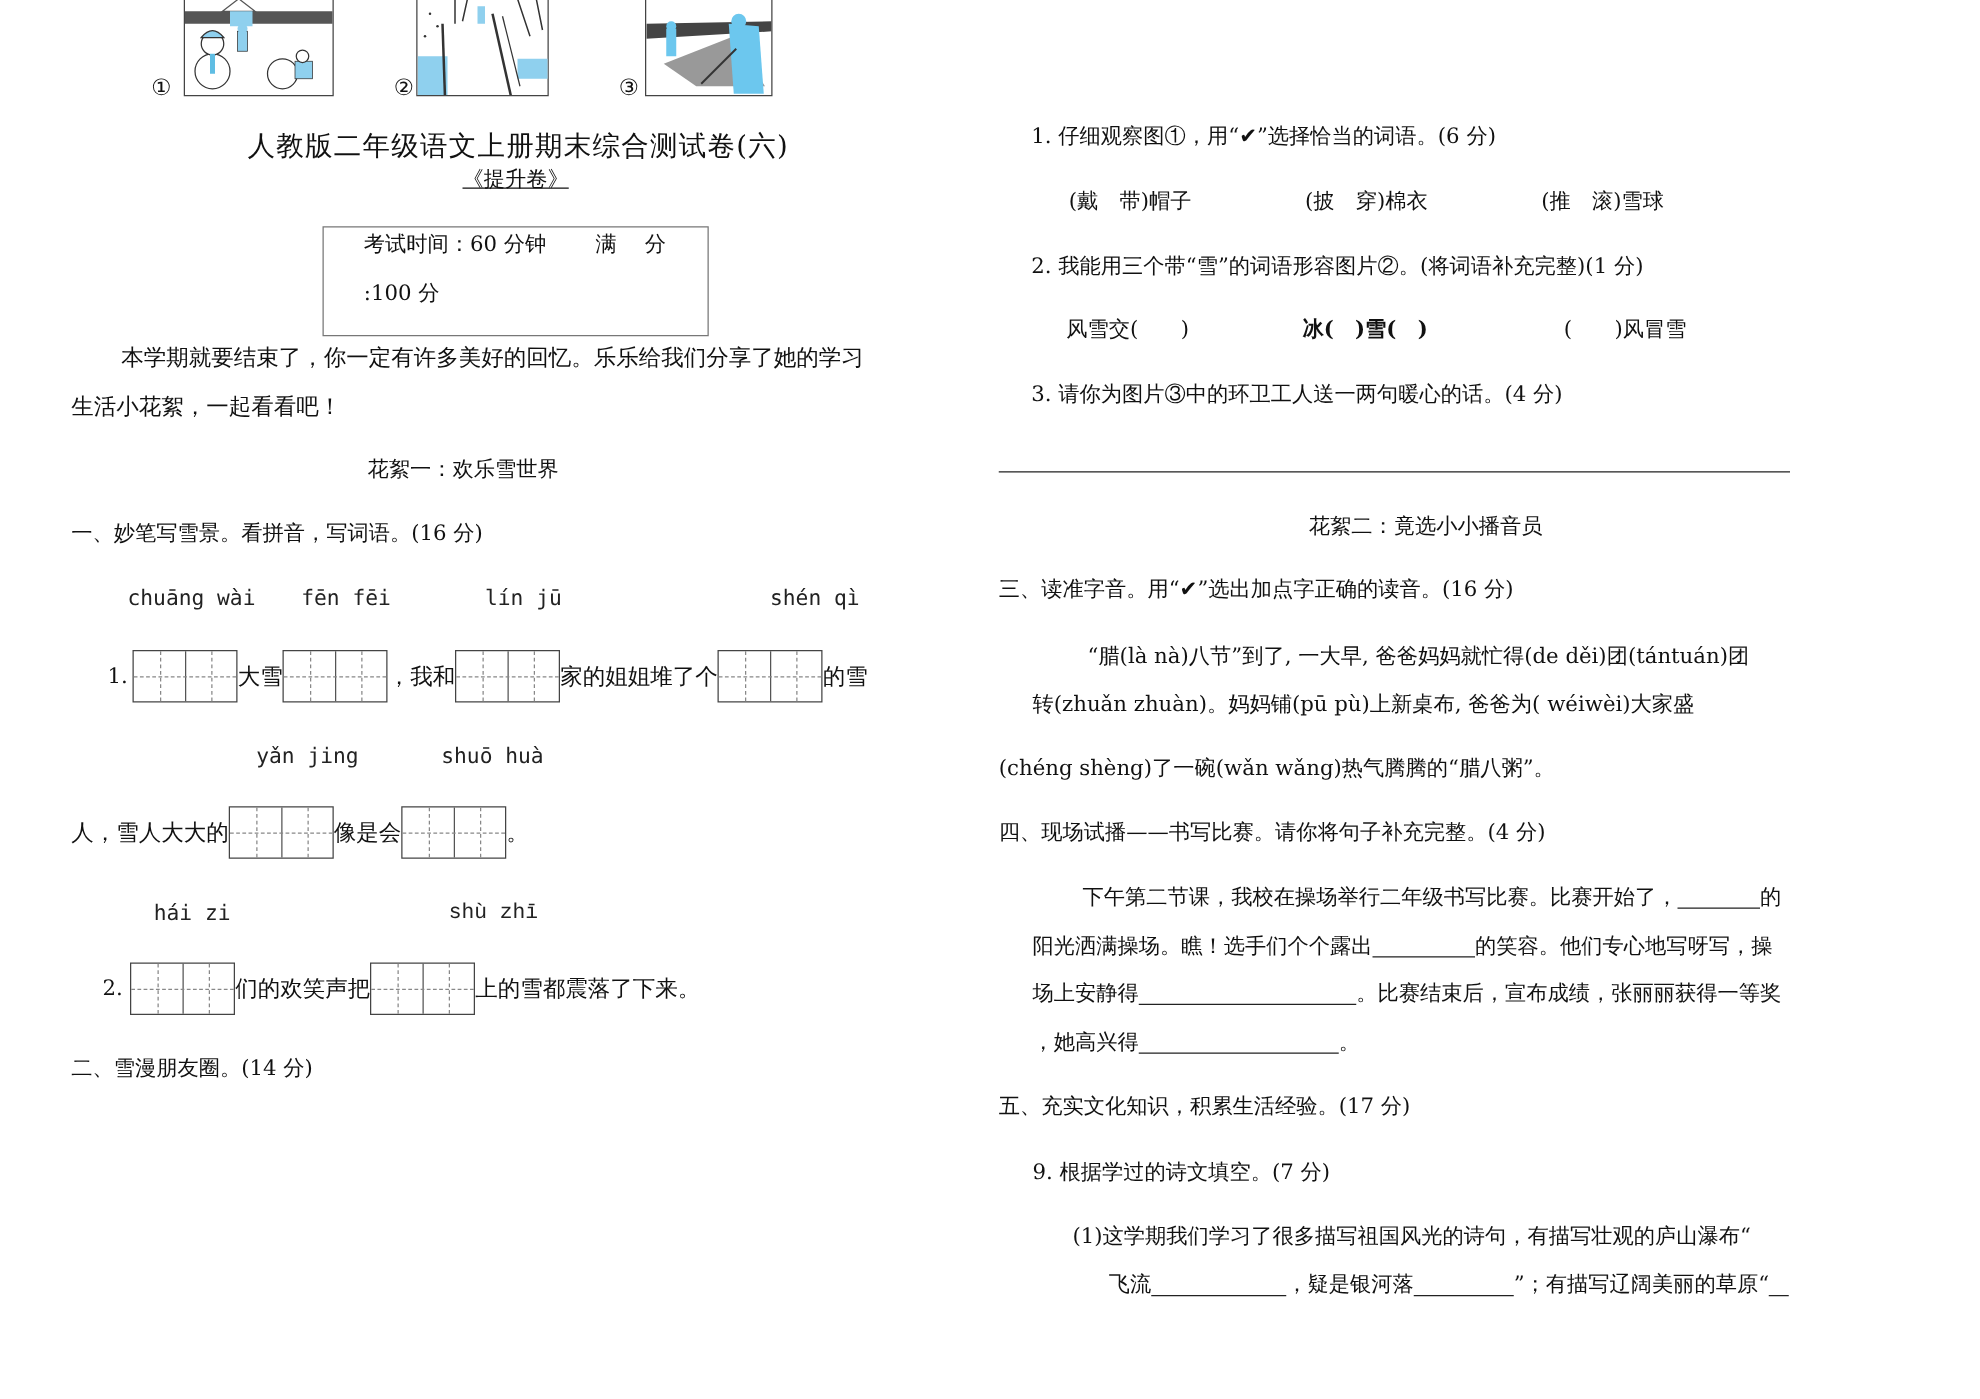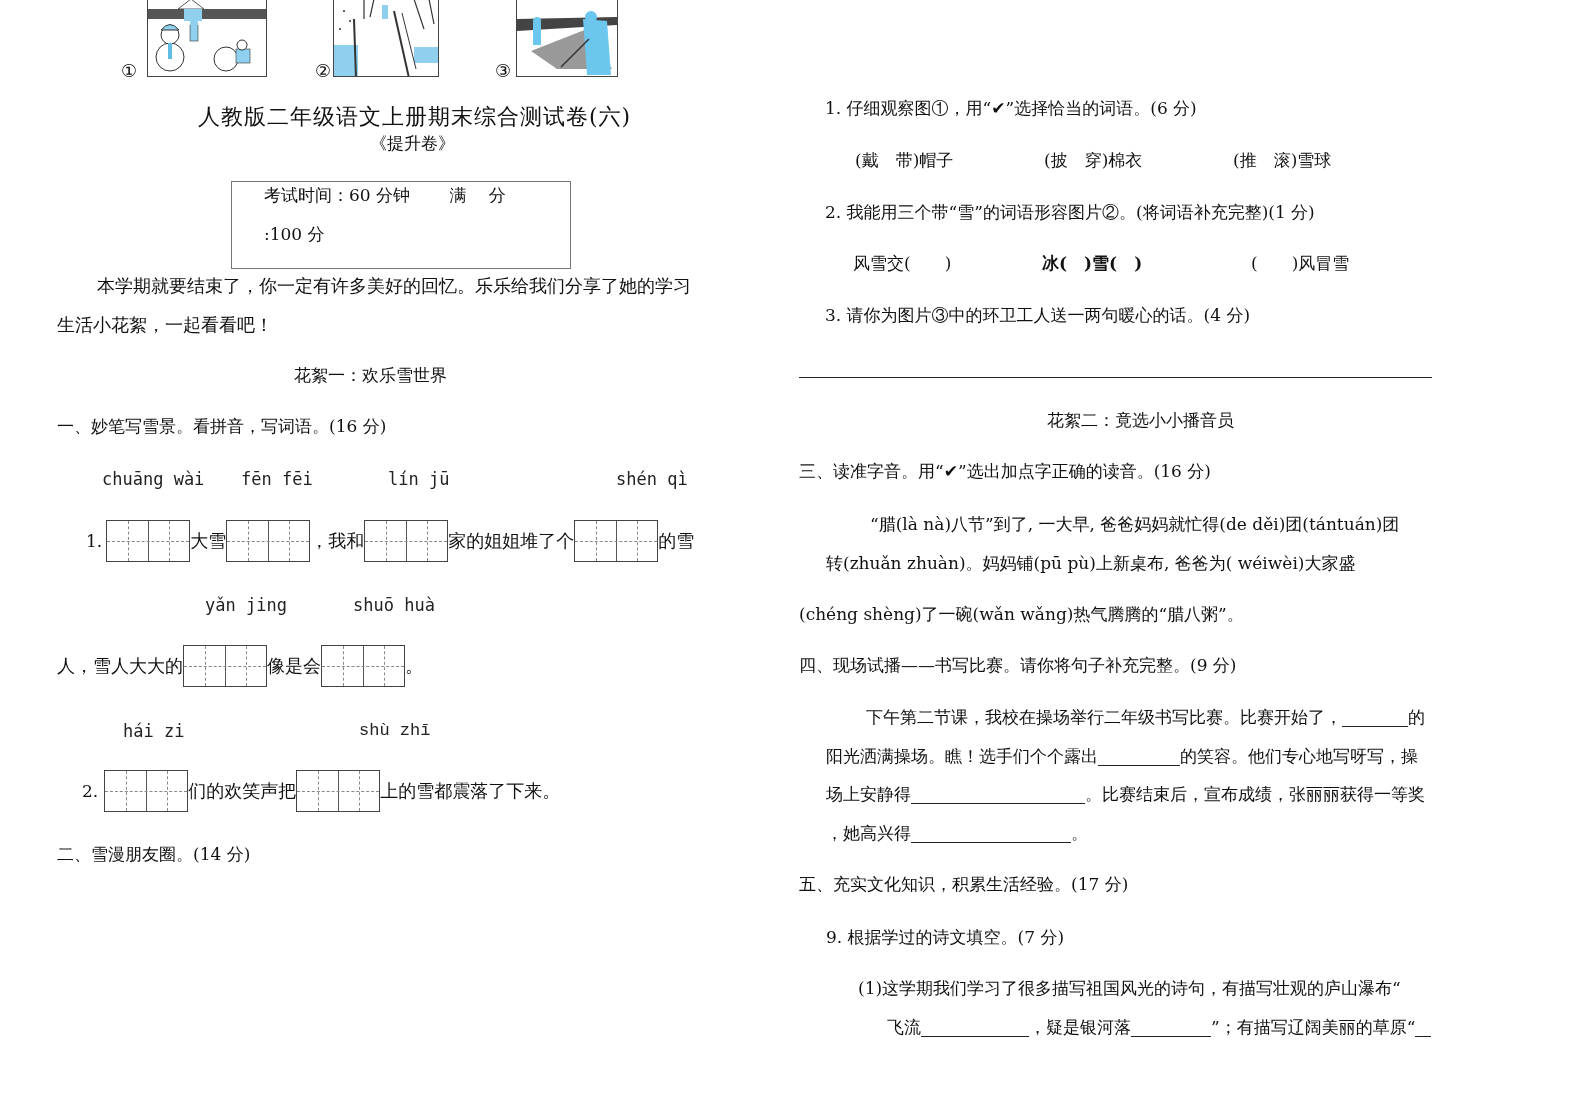--- a/index.html
+++ b/index.html
@@ -4,21 +4,21 @@
 <style>
   * { box-sizing: border-box; margin: 0; padding: 0; }
   html, body { width: 1584px; height: 1119px; background: #ffffff; overflow: hidden; }
   body { position: relative; font-family: "DejaVu Serif", "Liberation Serif", serif; color: #111; font-size: 18px; }
   .abs { position: absolute; white-space: nowrap; }
   .pinyin { font-family: "DejaVu Sans Mono", "Liberation Mono", monospace; font-size: 17px; color: #222; }
   .title { font-size: 22px; letter-spacing: 1px; }
   .subtitle { font-size: 17px; }
   .pic { position: absolute; border: 1.5px solid #444; background: #fff; overflow: hidden; }
   .pic-num { position: absolute; font-size: 18px; font-family: "DejaVu Sans", sans-serif; }
-  .infobox { position: absolute; left: 231px; top: 181px; width: 340px; height: 88px; border: 1.5px solid #777; }
+  .infobox { position: absolute; left: 258px; top: 181px; width: 309px; height: 88px; border: 1.5px solid #777; }
   .tian { display: inline-block; vertical-align: middle; height: 42px; border: 1.5px solid #444; position: relative; background: #fff; }
   .tian.w4 { width: 84px; }
   .tian .cell { position: absolute; top: 0; bottom: 0; border-left: 1px solid #555; }
   .tian .dv { position: absolute; top: 0; bottom: 0; border-left: 1px dashed #888; }
   .tian .dh { position: absolute; left: 0; right: 0; top: 50%; border-top: 1px dashed #888; }
   .row { position: absolute; display: flex; align-items: center; white-space: nowrap; }
   .blank { display: inline-block; border-bottom: 1.5px solid #222; height: 18px; vertical-align: baseline; }
   .hr { position: absolute; border-top: 1.5px solid #222; }
 </style>
 </head>
@@ -65,21 +65,21 @@
     <polygon points="14,52 70,30 95,70 40,70" fill="#999"></polygon>
     <rect x="16" y="24" width="8" height="22" fill="#6cc7ee"></rect>
     <circle cx="20" cy="22" r="4" fill="#6cc7ee"></circle>
     <path d="M66,20 L90,22 L94,76 L70,76 Z" fill="#6cc7ee"></path>
     <circle cx="74" cy="18" r="6" fill="#6cc7ee"></circle>
     <line x1="72" y1="40" x2="44" y2="68" stroke="#333" stroke-width="1.5"></line>
   </svg>
 </div>
 
 <div class="abs title" style="left:198px; top:102px;">人教版二年级语文上册期末综合测试卷(六)</div>
-<div class="abs subtitle" style="left:370px; top:132px;">《提升卷》</div>
+<div class="abs subtitle" style="left:370px; top:132px;text-decoration:underline;">《提升卷》</div>
 
 <div class="infobox">
   <div class="abs" style="left:32px; top:2px; font-size:17px;">考试时间：60 分钟　　 满　 分</div>
   <div class="abs" style="left:32px; top:41px; font-size:17px;">:100 分</div>
 </div>
 
 <div class="abs" style="left:97px; top:274px;">本学期就要结束了，你一定有许多美好的回忆。乐乐给我们分享了她的学习</div>
 <div class="abs" style="left:57px; top:313px;">生活小花絮，一起看看吧！</div>
 
 <div class="abs" style="left:294px; top:364px; font-size:17px;">花絮一：欢乐雪世界</div>
@@ -180,21 +180,21 @@
 <div class="abs" style="left:825px; top:304px; font-size:17px;">3. 请你为图片③中的环卫工人送一两句暖心的话。(4 分)</div>
 <div class="hr" style="left:799px; top:377px; width:633px;"></div>
 
 <div class="abs" style="left:1047px; top:409px; font-size:17px;">花絮二：竟选小小播音员</div>
 
 <div class="abs" style="left:799px; top:460px; font-size:17px;">三、读准字音。用“✔”选出加点字正确的读音。(16 分)</div>
 <div class="abs" style="left:870px; top:513px; font-size:17px;">“腊(là nà)八节”到了, 一大早, 爸爸妈妈就忙得(de děi)团(tántuán)团</div>
 <div class="abs" style="left:826px; top:552px; font-size:17px;">转(zhuǎn zhuàn)。妈妈铺(pū pù)上新桌布, 爸爸为( wéiwèi)大家盛</div>
 <div class="abs" style="left:799px; top:603px; font-size:17px;">(chéng  shèng)了一碗(wǎn  wǎng)热气腾腾的“腊八粥”。</div>
 
-<div class="abs" style="left:799px; top:654px; font-size:17px;">四、现场试播——书写比赛。请你将句子补充完整。(9 分)</div>
+<div class="abs" style="left:799px; top:654px; font-size:17px;">四、现场试播——书写比赛。请你将句子补充完整。(4 分)</div>
 <div class="row" style="left:866px; top:706px; font-size:17px;">
   <span>下午第二节课，我校在操场举行二年级书写比赛。比赛开始了，</span>
   <span class="blank" style="width:66px;"></span>
   <span>的</span>
 </div>
 <div class="row" style="left:826px; top:745px; font-size:17px;text-align:right;">
   <span>阳光洒满操场。瞧！选手们个个露出</span>
   <span class="blank" style="width:82px;"></span>
   <span>的笑容。他们专心地写呀写，操</span>
 </div>

